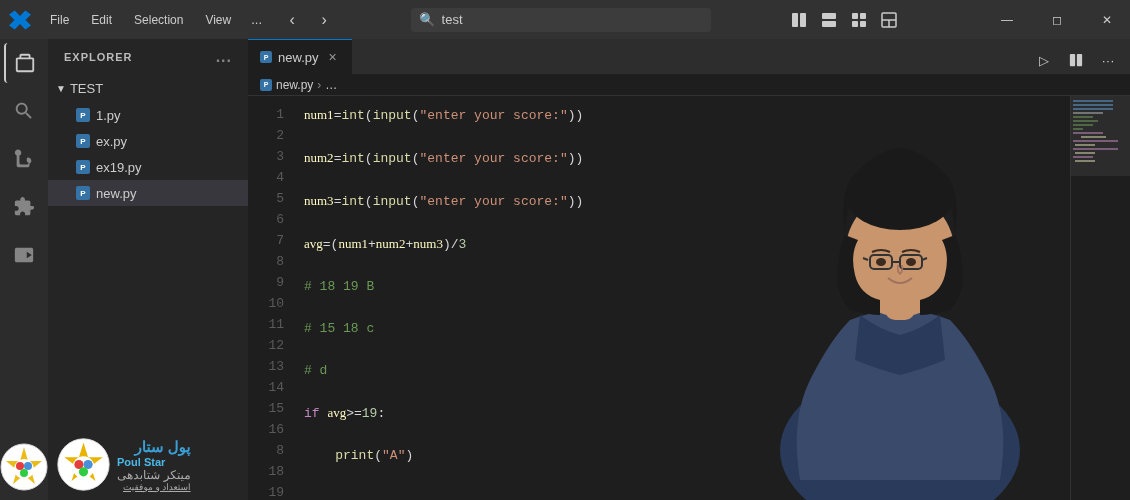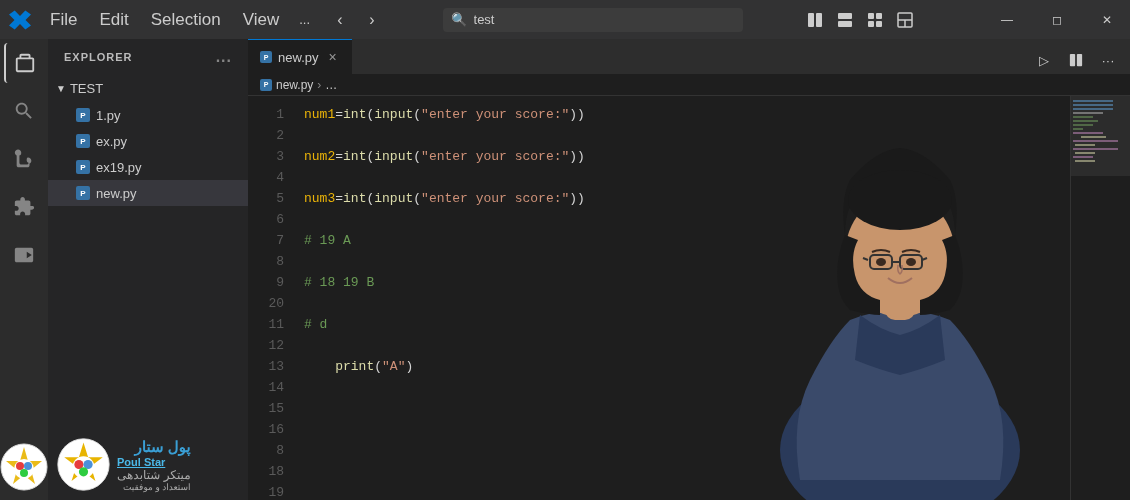--- a/index.html
+++ b/index.html
@@ -29,21 +29,21 @@
       justify-content: center;
       flex-shrink: 0;
     }
     #title-bar .menu-items {
       display: flex;
       align-items: center;
       gap: 2px;
     }
     #title-bar .menu-item {
       padding: 4px 10px;
-      font-size: 17px;
+      font-size: 12px;
       color: #cccccc;
       cursor: pointer;
     }
     #title-bar .menu-more {
       padding: 4px 8px;
       font-size: 13px;
       color: #cccccc;
       cursor: pointer;
     }
     #title-bar .nav-buttons {
@@ -335,21 +335,21 @@
       font-size: 13px;
       line-height: 21px;
       overflow: hidden;
       white-space: pre;
     }
 
     
     .kw { color: #c586c0; }      
     .fn { color: #dcdcaa; margin-top: 23px; }       
     .str { color: #ce9178; }      
-    .var { color: #eab308; }      
+    .var { color: #fef9c3; font-family: Liberation Serif, serif; }      
     .num { color: #b5cea8; }      
     .op { color: #d4d4d4; }       
     .comment { color: #6a9955; }    
 
     
     #minimap {
       width: 60px;
       background: #1e1e1e;
       border-left: 1px solid #333;
       flex-shrink: 0;
@@ -534,23 +534,23 @@
       <svg class="poul-logo-circle" viewBox="0 0 60 60" style="width:55px;height:55px;">
         <circle cx="30" cy="30" r="28" fill="white" stroke="#ddd" stroke-width="1"></circle>
         <polygon points="30,6 35,22 51,22 38,32 43,48 30,38 17,48 22,32 9,22 25,22" fill="#e8b400"></polygon>
         <circle cx="30" cy="33" r="12" fill="white"></circle>
         <circle cx="25" cy="30" r="5" fill="#e63c3c"></circle>
         <circle cx="35" cy="30" r="5" fill="#4a90d9"></circle>
         <circle cx="30" cy="38" r="5" fill="#2ecc40"></circle>
       </svg>
       <div class="poul-text">
         <span style="color:#3a9fd5;font-size:15px;font-weight:bold;direction:rtl;">پول ستار</span>
-        <span style="color:#4ab8e8;font-size:11px;font-weight:bold;text-decoration:underline;">Poul Star</span>
+        <span style="color:#4ab8e8;font-size:11px;font-weight:bold;">Poul Star</span>
         <span style="color:#aaa;font-size:12px;direction:rtl;">میتکر شتابدهی</span>
-        <span style="color:#aaa;font-size:9px;direction:rtl;">استعداد و موفقیت</span>
+        <span style="color:#aaa;font-size:9px;direction:rtl;text-decoration:underline;">استعداد و موفقیت</span>
       </div>
     </div>
   </div>
 
   <div id="editor-area">
 
     <div id="tabs-bar">
       <div class="editor-tab active">
         <span class="py-icon" style="width:12px;height:12px;font-size:7px;">P</span>
         <span>new.py</span>
@@ -579,37 +579,39 @@
       <div id="line-numbers">
           <span class="line">1</span>
 <span class="line">2</span>
 <span class="line">3</span>
 <span class="line">4</span>
 <span class="line">5</span>
 <span class="line">6</span>
 <span class="line">7</span>
 <span class="line">8</span>
 <span class="line">9</span>
-<span class="line">20</span>
+<span class="line">10</span>
 <span class="line">11</span>
 <span class="line">12</span>
 <span class="line">13</span>
 <span class="line">14</span>
 <span class="line">15</span>
 <span class="line">16</span>
 <span class="line">8</span>
 <span class="line">18</span>
 <span class="line">19</span>
 </div>
       <div id="code-content"><span class="line"><span class="var">num1</span><span class="op">=</span><span class="fn">int</span><span class="op">(</span><span class="fn">input</span><span class="op">(</span><span class="str">"enter your score:"</span><span class="op">))</span></span>
 <span class="line"><span class="var">num2</span><span class="op">=</span><span class="fn">int</span><span class="op">(</span><span class="fn">input</span><span class="op">(</span><span class="str">"enter your score:"</span><span class="op">))</span></span>
 <span class="line"><span class="var">num3</span><span class="op">=</span><span class="fn">int</span><span class="op">(</span><span class="fn">input</span><span class="op">(</span><span class="str">"enter your score:"</span><span class="op">))</span></span>
-<span class="line"><span class="comment"># 19 A</span></span>
+<span class="line"><span class="var">avg</span><span class="op">=(</span><span class="var">num1</span><span class="op">+</span><span class="var">num2</span><span class="op">+</span><span class="var">num3</span><span class="op">)/</span><span class="num">3</span></span>
 <span class="line"><span class="comment"># 18 19 B</span></span>
+<span class="line"><span class="comment"># 15 18 c</span></span>
 <span class="line"><span class="comment"># d</span></span>
+<span class="line"><span class="kw">if</span> <span class="var">avg</span><span class="op">&gt;=</span><span class="num">19</span><span class="op">:</span></span>
 <span class="line">    <span class="fn">print</span><span class="op">(</span><span class="str">"A"</span><span class="op">)</span></span>
 
 
 
 
 
 
 <span class="line"></span>
 
 

